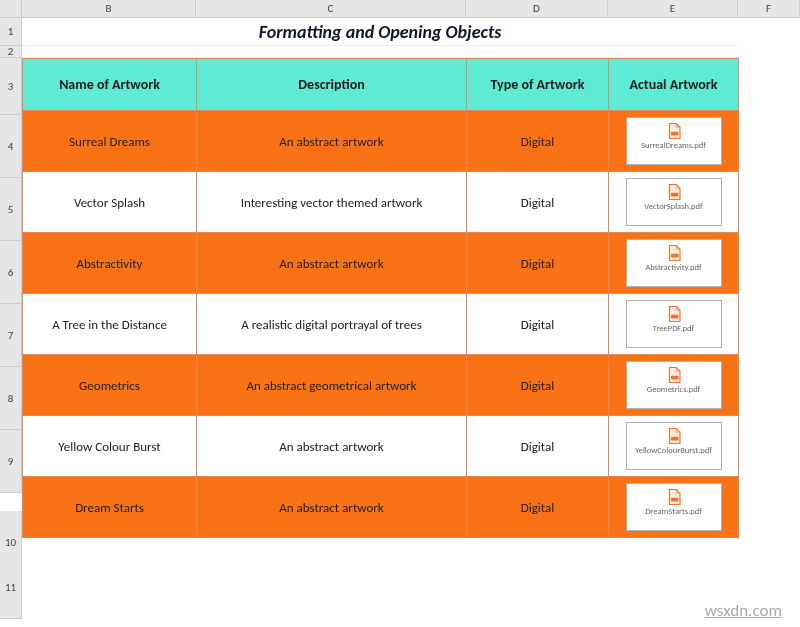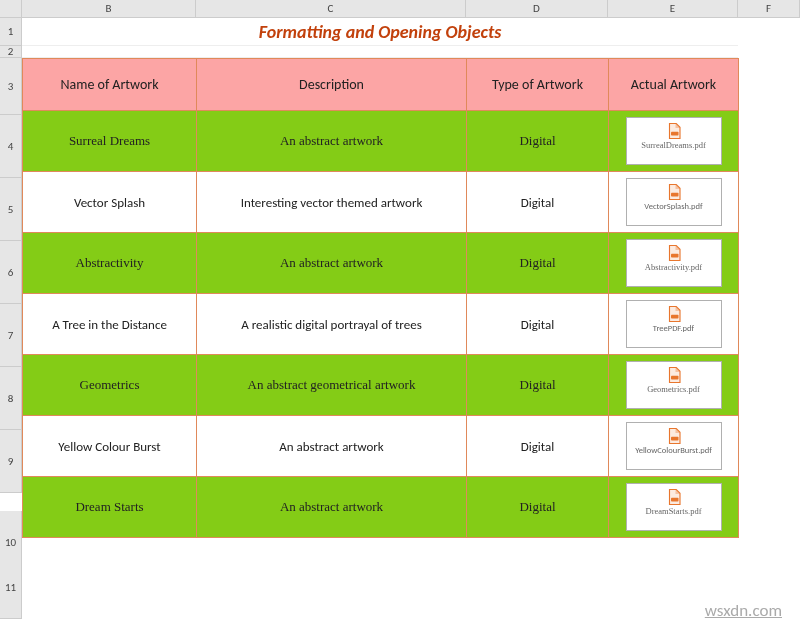--- a/index.html
+++ b/index.html
@@ -53,21 +53,21 @@
     width: 716px;
   }
   .title-row {
     height: 28px;
     display: flex;
     align-items: center;
     justify-content: center;
     font-size: 18px;
     font-weight: bold;
     font-style: italic;
-    color: #c2410c;
+    color: #0f172a;
     border-bottom: 1px solid #eee;
   }
   .spacer-row {
     height: 12px;
     border-bottom: 1px solid #eee;
   }
   table.art {
     border-collapse: collapse;
     width: 716px;
     table-layout: fixed;
@@ -76,34 +76,33 @@
   table.art col.cC { width: 270px; }
   table.art col.cD { width: 142px; }
   table.art col.cE { width: 130px; }
   table.art th, table.art td {
     border: 1.5px solid #e0895a;
     text-align: center;
     vertical-align: middle;
     padding: 4px 6px;
   }
   table.art th {
-    background: #fca5a5;
+    background: #5eead4;
     font-size: 14px;
-    font-weight: normal;
+    font-weight: bold;
     color: #222;
     height: 52px;
   }
   table.art td {
     font-size: 13px;
     color: #222;
     height: 61px;
   }
   table.art tr.alt td {
-    background: #84cc16;
-    font-family: Liberation Serif, serif;
+    background: #f97316;
   }
   .pdf-obj {
     display: inline-block;
     width: 96px;
     height: 48px;
     border: 1px solid #b0b0b0;
     background: #fff;
     position: relative;
     text-align: center;
   }

